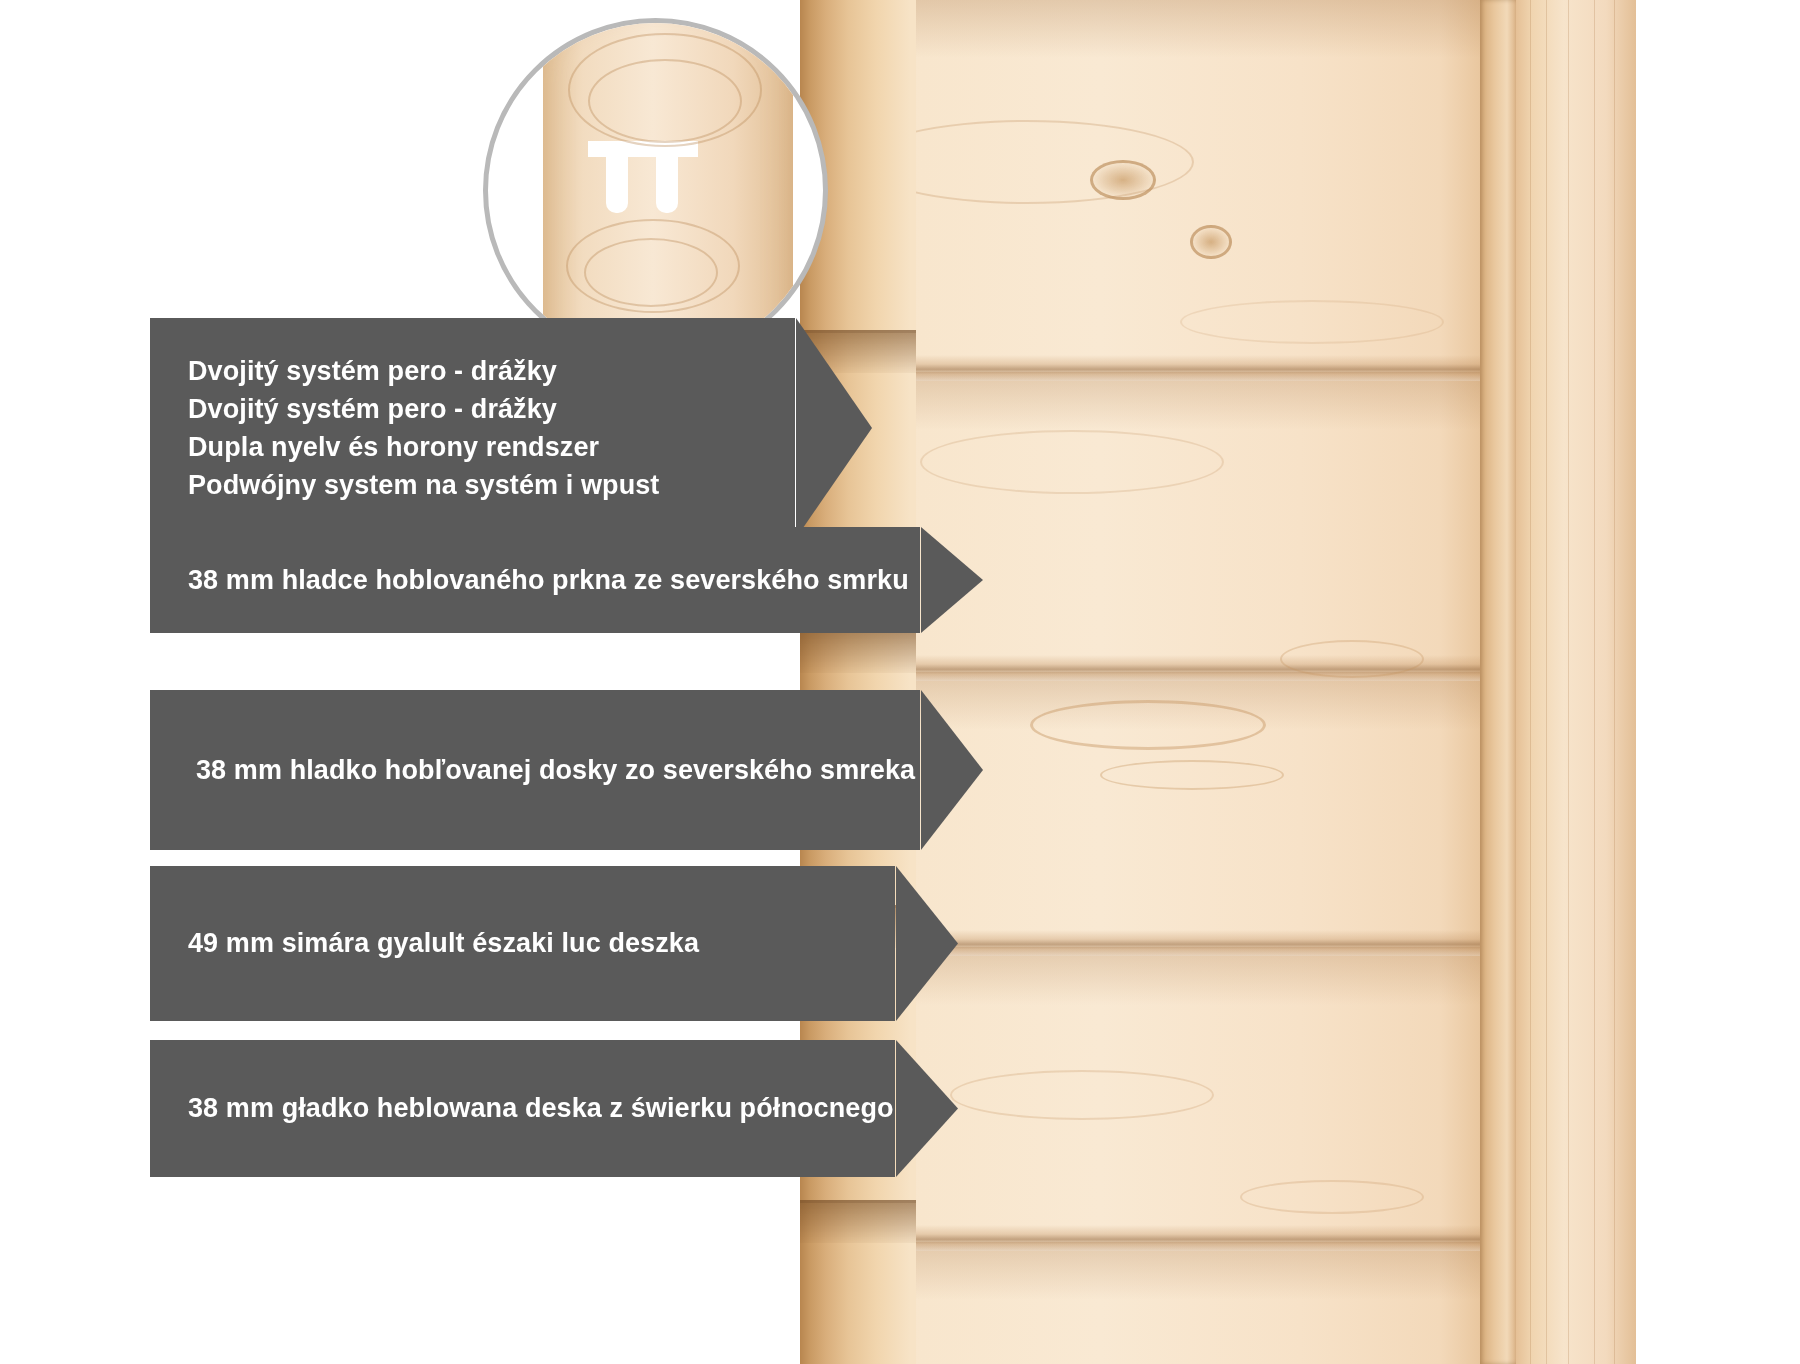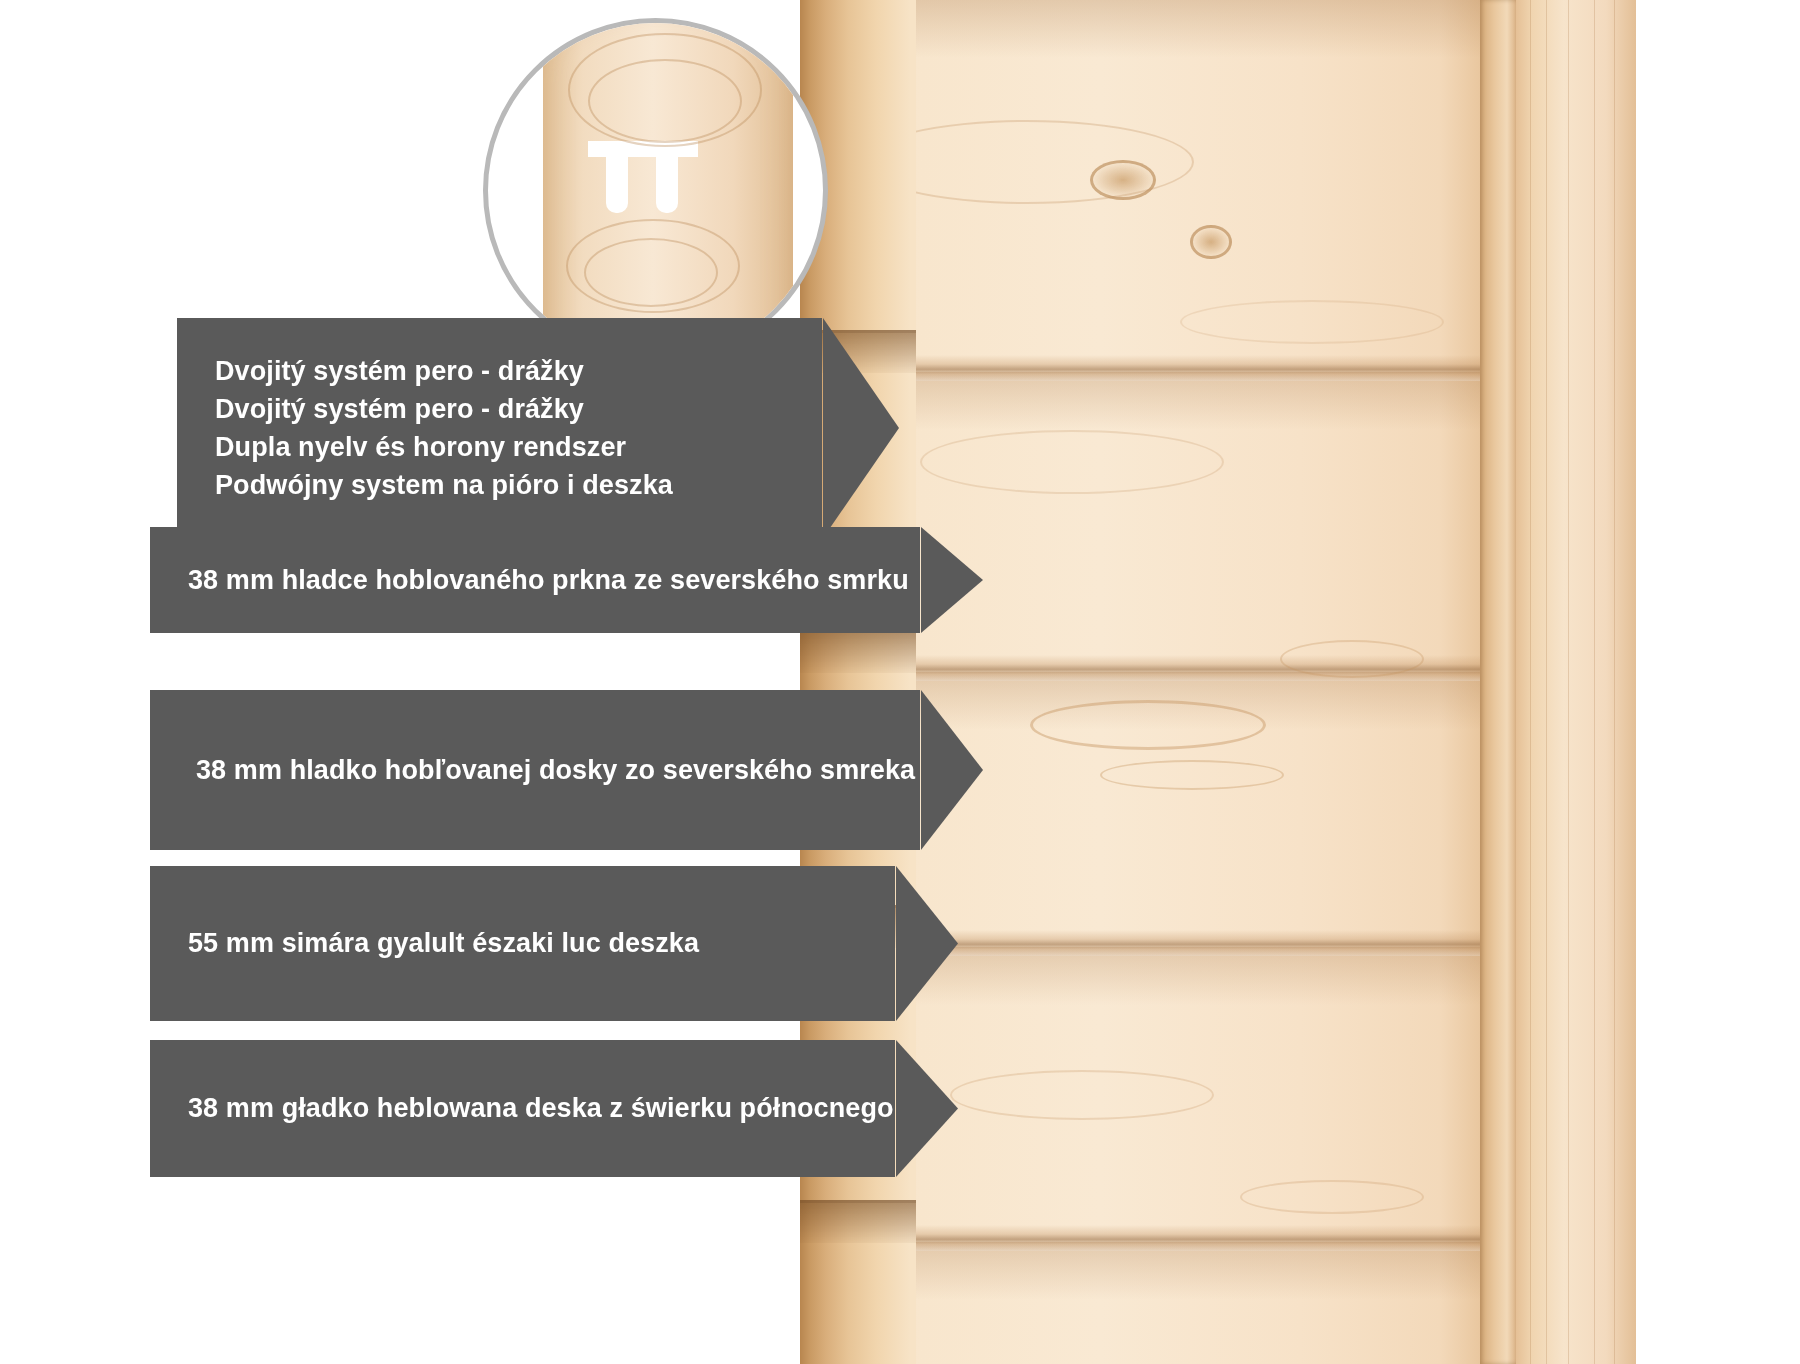--- a/index.html
+++ b/index.html
@@ -184,21 +184,21 @@
   .callout .lines {
     position: relative;
     z-index: 2;
   }
   .callout .line {
     font-weight: bold;
     letter-spacing: 0.1px;
     white-space: nowrap;
   }
 
-  #callout-1 { left: 150px; top: 318px; width: 645px; height: 220px; margin-left: 27px; }
+  #callout-1 { left: 150px; top: 318px; width: 645px; height: 220px; }
   #callout-1 .line { font-size: 27px; line-height: 38px; }
   #callout-1 .arrow { width: 76px; }
 
   #callout-2 { left: 150px; top: 527px; width: 770px; height: 106px; }
   #callout-2 .line { font-size: 27px; }
   #callout-2 .arrow { width: 62px; }
 
   #callout-3 { left: 150px; top: 690px; width: 770px; height: 160px; }
   #callout-3 .line { font-size: 27px; margin-left: 8px; }
   #callout-3 .arrow { width: 62px; }
@@ -268,42 +268,42 @@
       <div class="mag-grain" style="left:78px; top:196px; width:170px; height:90px;"></div>
       <div class="mag-grain" style="left:96px; top:215px; width:130px; height:65px;"></div>
     </div>
   </div>
 
   <div class="callout" id="callout-1">
     <div class="lines">
       <div class="line">Dvojitý systém pero - drážky</div>
       <div class="line">Dvojitý systém pero - drážky</div>
       <div class="line">Dupla nyelv és horony rendszer</div>
-      <div class="line">Podwójny system na pióro i deszka</div>
+      <div class="line">Podwójny system na systém i wpust</div>
     </div>
     <div class="arrow"></div>
   </div>
 
   <div class="callout" id="callout-2">
     <div class="lines">
       <div class="line">38 mm hladce hoblovaného prkna ze severského smrku</div>
     </div>
     <div class="arrow"></div>
   </div>
 
   <div class="callout" id="callout-3">
     <div class="lines">
       <div class="line">38 mm hladko hobľovanej dosky zo severského smreka</div>
     </div>
     <div class="arrow"></div>
   </div>
 
   <div class="callout" id="callout-4">
     <div class="lines">
-      <div class="line">55 mm simára gyalult északi luc deszka</div>
+      <div class="line">49 mm simára gyalult északi luc deszka</div>
     </div>
     <div class="arrow"></div>
   </div>
 
   <div class="callout" id="callout-5">
     <div class="lines">
       <div class="line">38 mm gładko heblowana deska z świerku północnego</div>
     </div>
     <div class="arrow"></div>
   </div>

